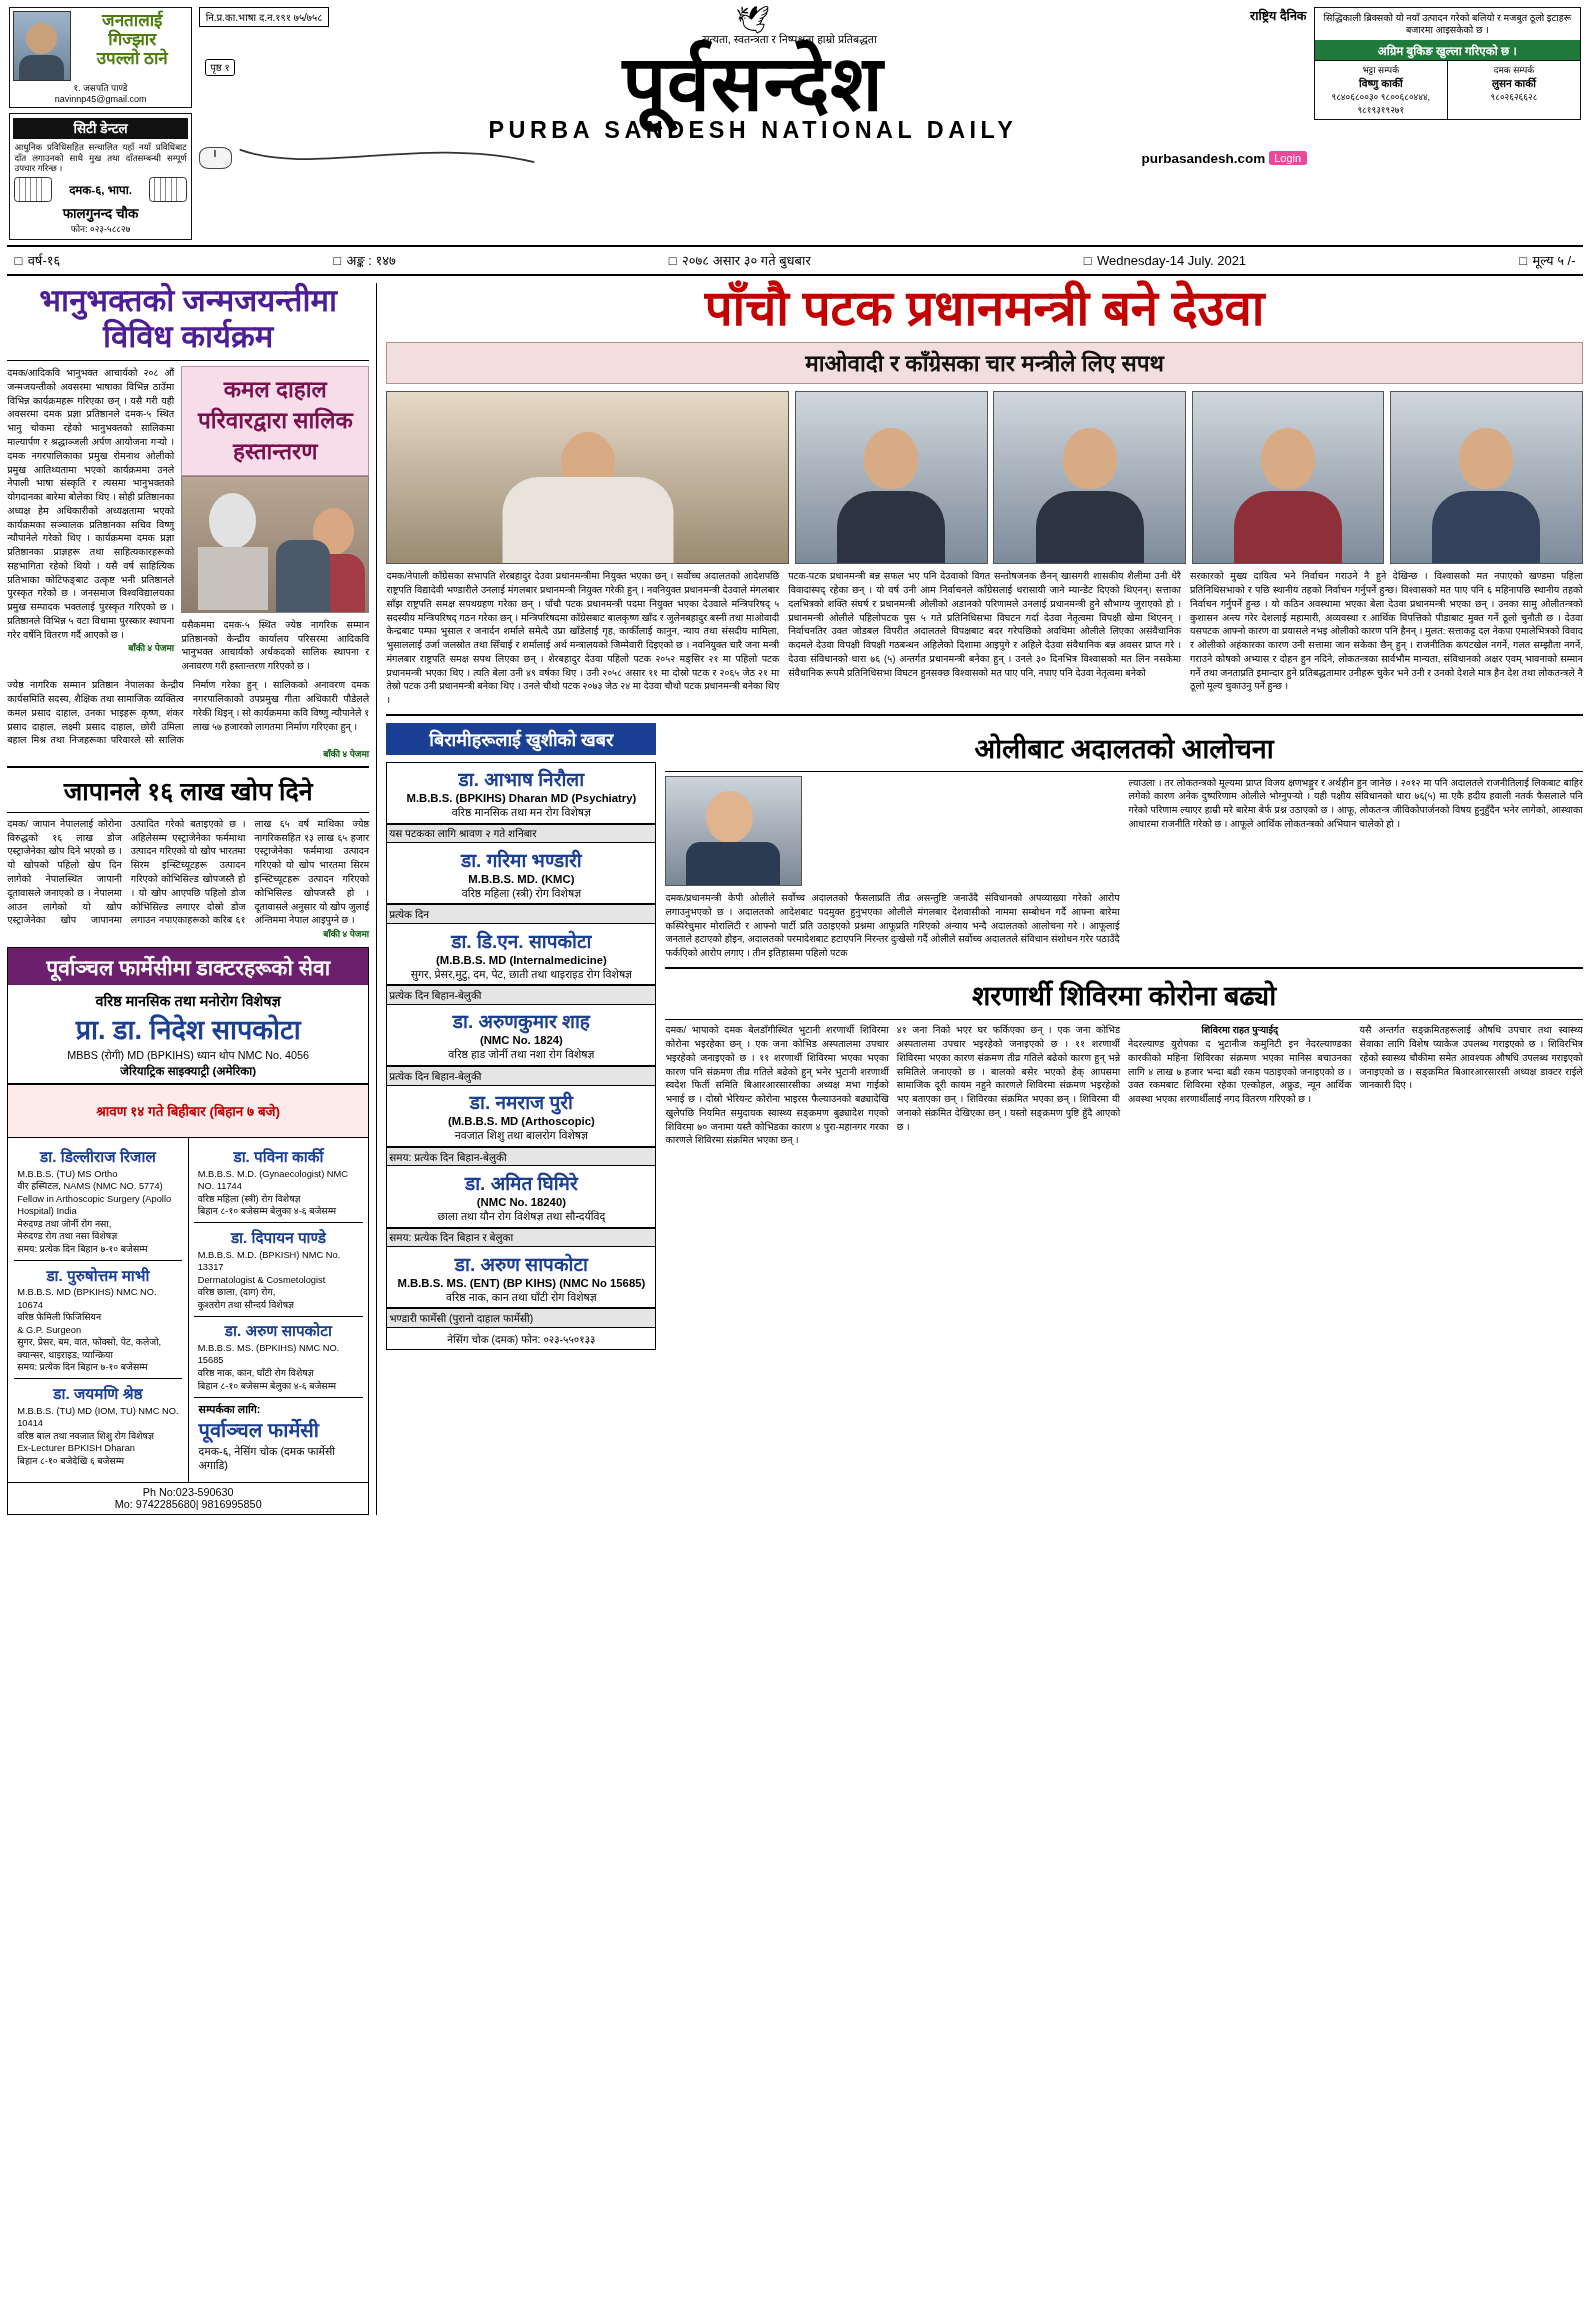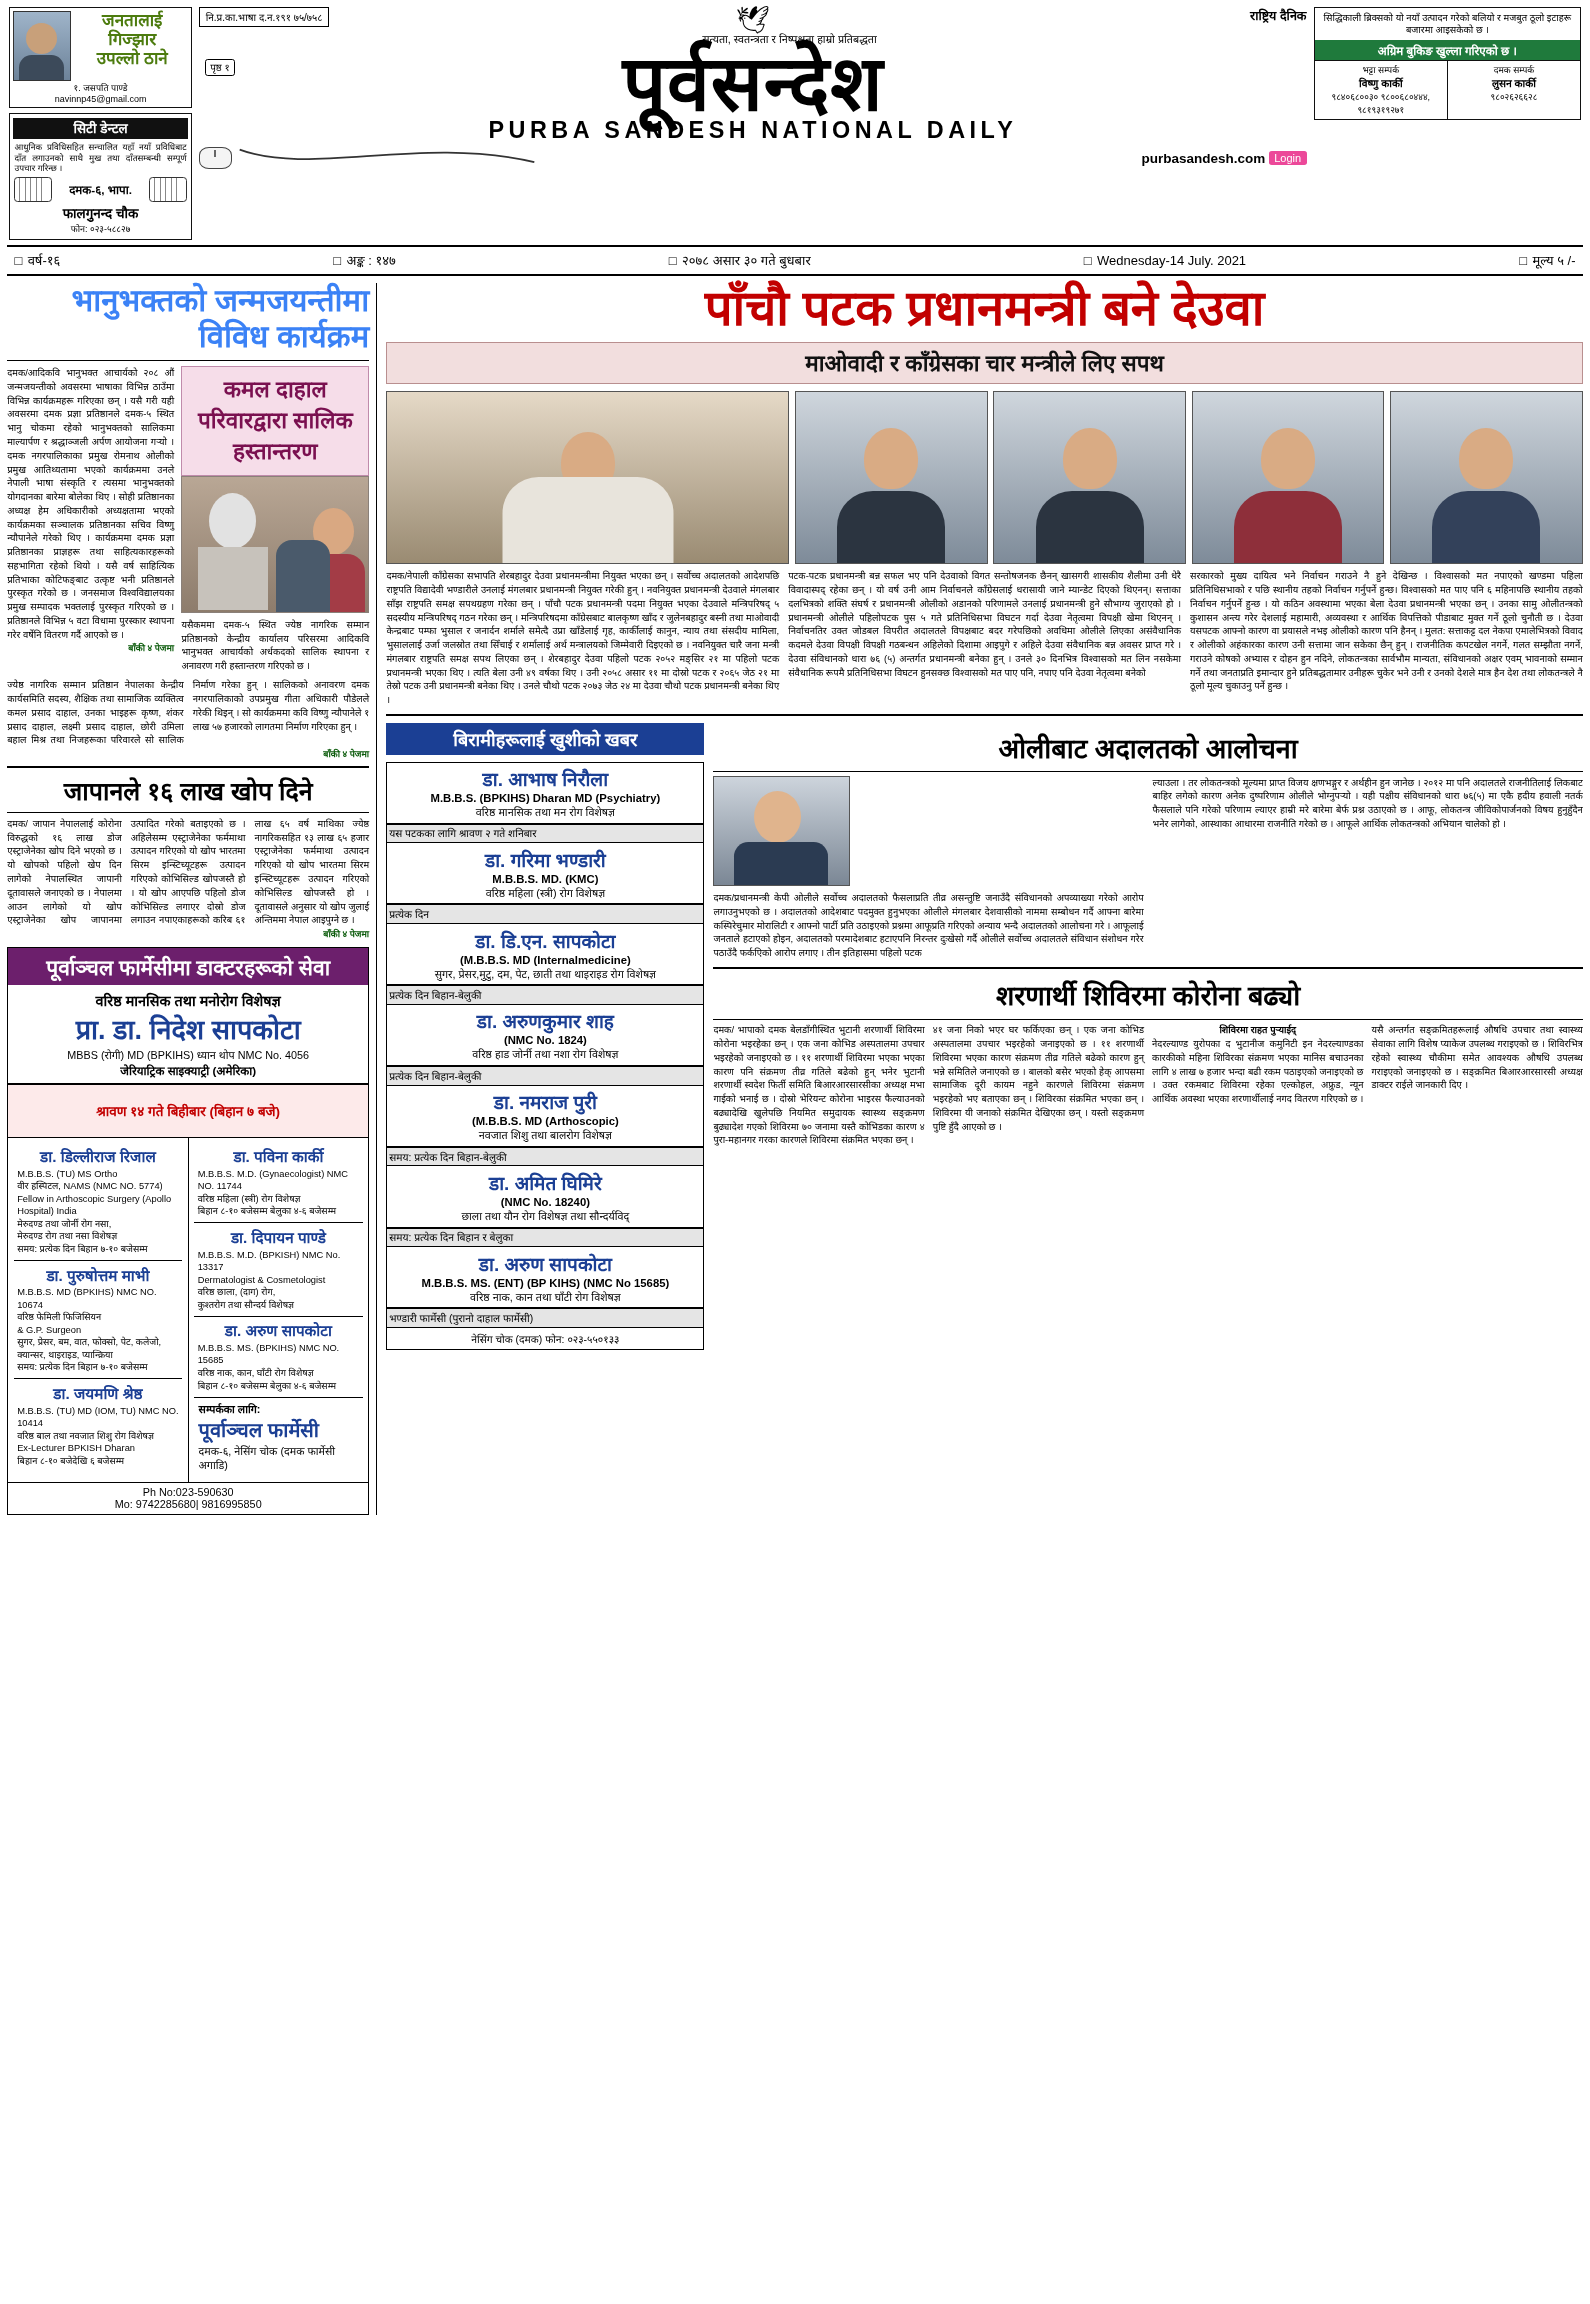--- a/index.html
+++ b/index.html
@@ -58,21 +58,21 @@
   
   .infobar{display:flex;justify-content:space-between;align-items:center;font-size:13px;padding:4.5px 14.4px;}
   .infobar span{white-space:nowrap;}
   .sq:before{content:"\25A1";margin-right:5.4px;}
 
   
   .content{display:flex;gap:0;padding:0 7.2px;}
   .colL{width:362px;padding-right:7.2px;border-right:0.9px solid #000;}
   .colR{flex:1;padding-left:9px;}
 
-  .head-blue{color:#3b82f6;font-weight:bold;text-align:right;line-height:1.15;}
+  .head-blue{color:#4c1d95;font-weight:bold;text-align:center;line-height:1.15;}
   .h1blue{font-size:31px;}
   .headline-red{color:#c20000;font-weight:bold;text-align:center;font-size:49px;line-height:1.05;}
   .subbar{background:#f2dede;border:0.9px solid #b98f8f;color:#111;text-align:center;font-weight:bold;font-size:22.5px;padding:4.5px;margin:7.2px 0;}
   .sec-title{font-weight:bold;font-size:27px;text-align:center;margin:5.4px 0;}
 
   .txt{font-size:9.5px;line-height:1.45;text-align:justify;}
   .cols2{column-count:2;column-gap:9px;}
   .cols3{column-count:3;column-gap:9px;}
   .pagelink{color:#0a5a0a;font-weight:bold;font-size:9px;text-align:right;}
 
@@ -354,21 +354,21 @@
 देउवा संविधानको धारा ७६ (५) अन्तर्गत प्रधानमन्त्री बनेका हुन् । उनले ३० दिनभित्र विश्वासको मत लिन नसकेमा संवैधानिक रूपमै प्रतिनिधिसभा विघटन हुनसक्छ विश्वासको मत पाए पनि, नपाए पनि देउवा नेतृत्वमा बनेको</div>
         <div style="flex:1" class="txt">सरकारको मुख्य दायित्व भने निर्वाचन गराउने नै हुने देखिन्छ । विश्वासको मत नपाएको खण्डमा पहिला प्रतिनिधिसभाको र पछि स्थानीय तहको निर्वाचन गर्नुपर्ने हुन्छ। विश्वासको मत पाए पनि ६ महिनापछि स्थानीय तहको निर्वाचन गर्नुपर्ने हुन्छ ।
 
 यो कठिन अवस्थामा भएका बेला देउवा प्रधानमन्त्री भएका छन् । उनका सामु ओलीतन्त्रको कुशासन अन्त्य गरेर देशलाई महामारी, अव्यवस्था र आर्थिक विपत्तिको पीडाबाट मुक्त गर्ने ठूलो चुनौती छ । देउवा यसपटक आफ्नो कारण वा प्रयासले नभइ ओलीको कारण पनि हैनन् । मुलत: सत्ताकट्ट दल नेकपा एमालेभित्रको विवाद र ओलीको अहंकारका कारण उनी सत्तामा जान सकेका छैन् हुन् । राजनीतिक कपटखेल नगर्ने, गलत सम्झौता नगर्ने, गराउने कोषको अभ्यास र दोहन हुन नदिने, लोकतन्त्रका सार्वभौम मान्यता, संविधानको अक्षर एवम् भावनाको सम्मान गर्ने तथा जनताप्रति इमान्दार हुने प्रतिबद्धतामार उनीहरू चुकेर भने उनी र उनको देशले मात्र हैन देश तथा लोकतन्त्रले नै ठूलो मूल्य चुकाउनु पर्ने हुन्छ ।</div>
       </div>
 
       <div class="rule" style="margin:7.2px 0"></div>
 
       <div style="display:flex;gap:9px">
 
-        <div style="width:318px">
+        <div style="width:270px">
           <div class="boxhead">बिरामीहरूलाई खुशीको खबर</div>
           <div class="docbox">
             <div class="docrow">
               <div class="docname">डा. आभाष निरौला</div>
               <div class="docdeg">M.B.B.S. (BPKIHS) Dharan MD (Psychiatry)</div>
               <div class="docspec">वरिष्ठ मानसिक तथा मन रोग विशेषज्ञ</div>
             </div>
             <div class="docnote">यस पटकका लागि श्रावण २ गते शनिबार</div>
             <div class="docrow">
               <div class="docname">डा. गरिमा भण्डारी</div>

